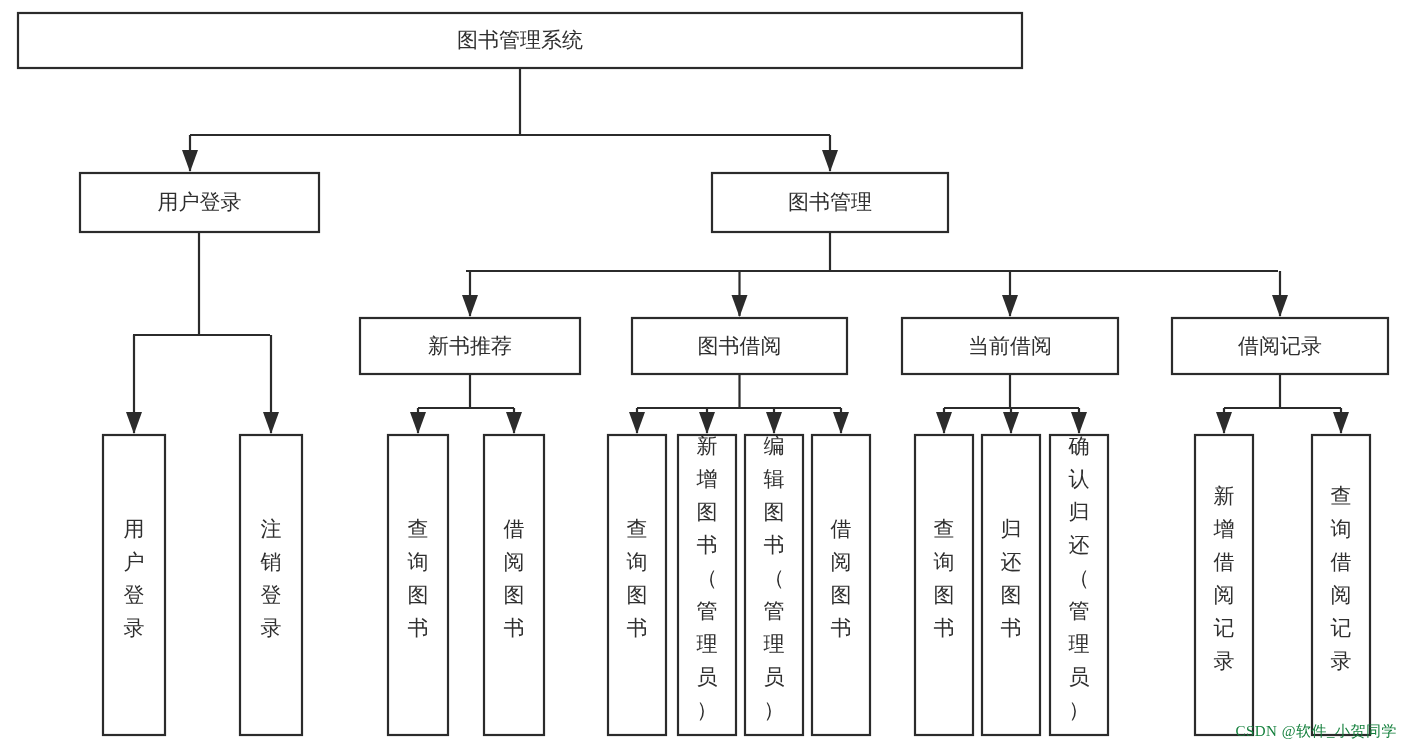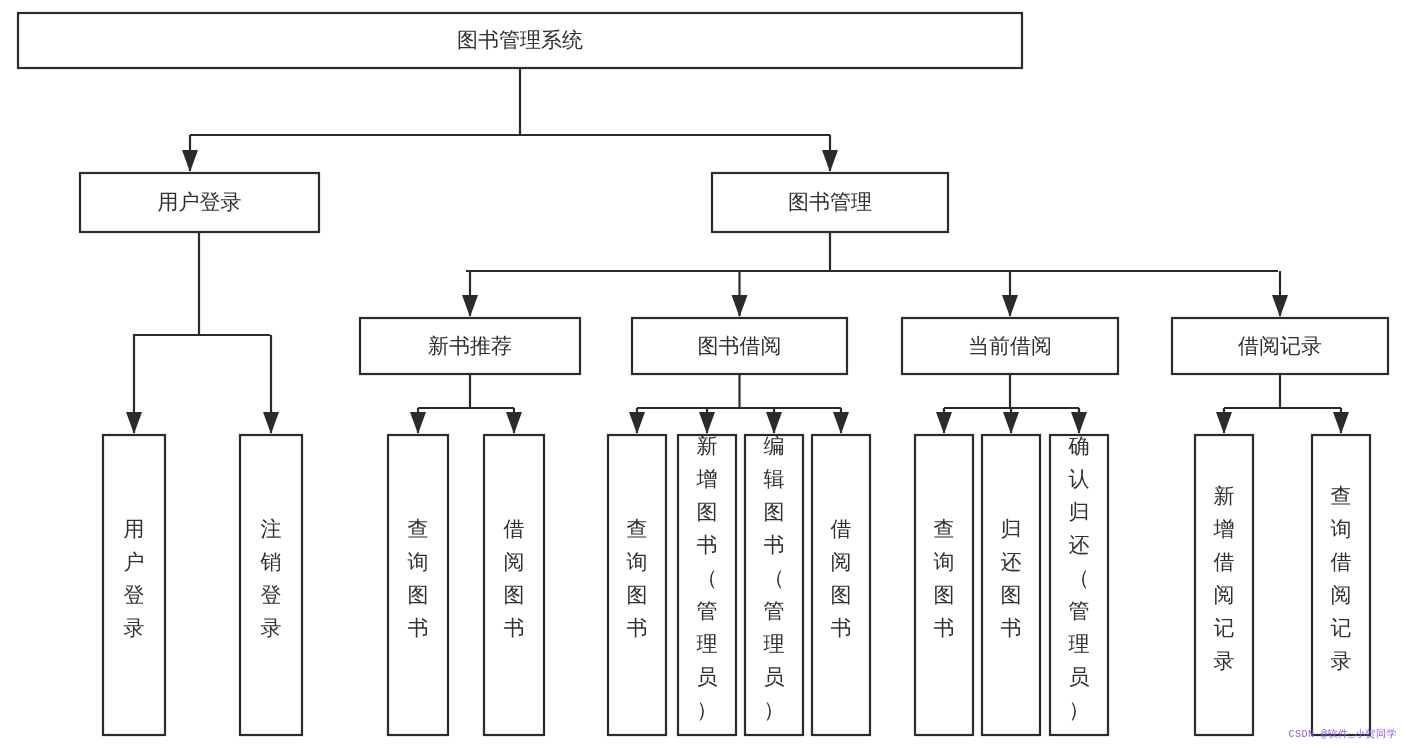--- a/index.html
+++ b/index.html
@@ -52,23 +52,23 @@
     stroke-linecap: butt;
   }
   .arrow-head {
     fill: #2b2b2b;
     stroke: none;
   }
   .watermark {
     position: absolute;
     right: 8px;
     bottom: 6px;
-    font-family: Liberation Mono, monospace;
-    font-size: 10px;
-    color: #8b5cf6;
+    font-family: Liberation Serif, serif;
+    font-size: 15px;
+    color: #15803d;
     white-space: nowrap;
     letter-spacing: 0.5px;
   }
 </style>
 </head>
 <body>
 
 <div id="diagram-root">
   <svg id="tree-svg" viewBox="0 0 1405 747">
     <g id="connectors-layer">

